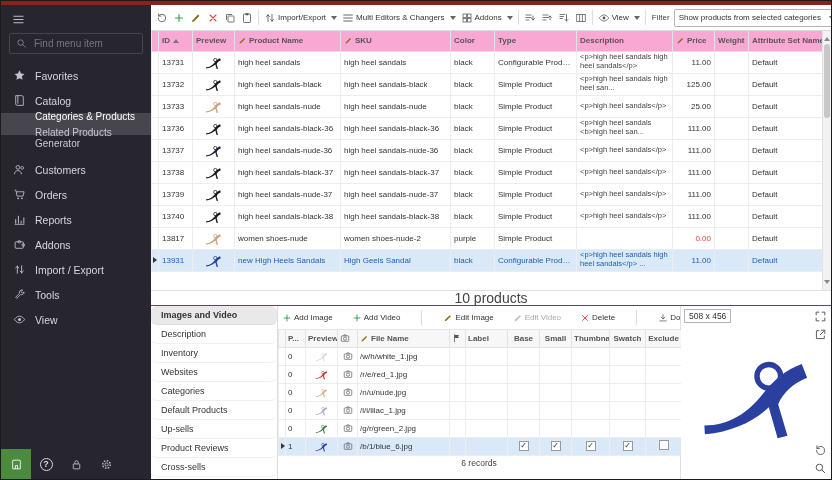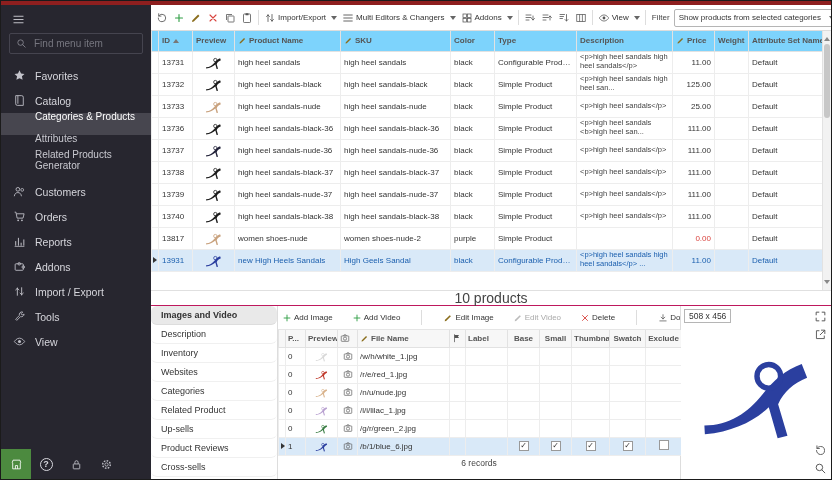--- a/index.html
+++ b/index.html
@@ -47,21 +47,21 @@
   .tbtn{display:flex;align-items:center;gap:2px;padding:2px 2px;border-radius:2px;cursor:pointer;}
   .sep{width:1px;height:15px;background:#ddd;margin:0 2px;flex:none;}
   .filter-label{color:#444;margin:0 3px;}
   .filter-select{display:flex;align-items:center;justify-content:space-between;border:1px solid #b5b5b5;border-radius:2px;height:18px;padding:0 4px;width:166px;background:#fff;cursor:pointer;flex:none;}
 
   
   .gridwrap{position:relative;height:260px;flex:none;border-bottom:1px solid #e0e0e0;overflow:hidden;}
   .gridinner{margin-right:9px;}
   table{border-collapse:collapse;table-layout:fixed;}
   #grid-table{width:671px;font-size:8px;}
-  #grid-table th{height:20px;background:#7dd3fc;border:1px solid #e2e2e2;border-top:0;font-weight:bold;color:#555;text-align:left;padding:0 3px;overflow:hidden;white-space:nowrap;}
+  #grid-table th{height:20px;background:#f9a8d4;border:1px solid #e2e2e2;border-top:0;font-weight:bold;color:#555;text-align:left;padding:0 3px;overflow:hidden;white-space:nowrap;}
   #grid-table td{height:22px;border:1px solid #ededed;padding:0 3px;color:#333;overflow:hidden;white-space:nowrap;text-overflow:ellipsis;background:#fff;}
   #grid-table td.mk,#grid-table th.mk{padding:0 1px;}
   #grid-table td.desc{white-space:normal;font-size:7.5px;line-height:1.15;color:#444;}
   #grid-table td.num{text-align:right;}
   #grid-table td.red{color:#d9443f;}
   #grid-table tr.sel td{background:#d9e9f8;color:#1b5fae;}
   .pvcell{text-align:center;}
   .vscroll{position:absolute;top:0;right:0;width:9px;bottom:0;background:#f2f2f2;border-left:1px solid #e2e2e2;}
   .varr{position:absolute;left:1px;width:0;height:0;border:3.5px solid transparent;}
   .varr.up{top:3px;border-bottom:4px solid #888;}
@@ -253,23 +253,20 @@
             <span>Favorites</span>
           </div>
         <div class="nav-item">
             <svg class="nic">
               <use href="#i-book"></use>
             </svg>
             <span>Catalog</span>
           </div>
         <div class="nav-sub sel">
             <span>Categories &amp; Products</span>
-          </div>
-        <div class="nav-sub">
-            <span>Attributes</span>
           </div>
         <div class="nav-sub">
             <span>Related Products Generator</span>
           </div>
         <div class="nav-item">
             <svg class="nic">
               <use href="#i-users"></use>
             </svg>
             <span>Customers</span>
           </div>
@@ -626,21 +623,21 @@
           <span>10 products</span>
         </div>
 
       <div class="bottom">
         <div class="tabs" id="tabs">
             <div class="tab sel">Images and Video</div>
             <div class="tab">Description</div>
             <div class="tab">Inventory</div>
             <div class="tab">Websites</div>
             <div class="tab">Categories</div>
-            <div class="tab">Related Product</div>
+            <div class="tab">Default Products</div>
             <div class="tab">Up-sells</div>
             <div class="tab">Product Reviews</div>
             <div class="tab">Cross-sells</div>
           </div>
 
         <div class="mid">
           <div class="midbar">
             <span class="mbtn mgreen">
                 <svg class="mic">
                   <use href="#i-plus"></use>

